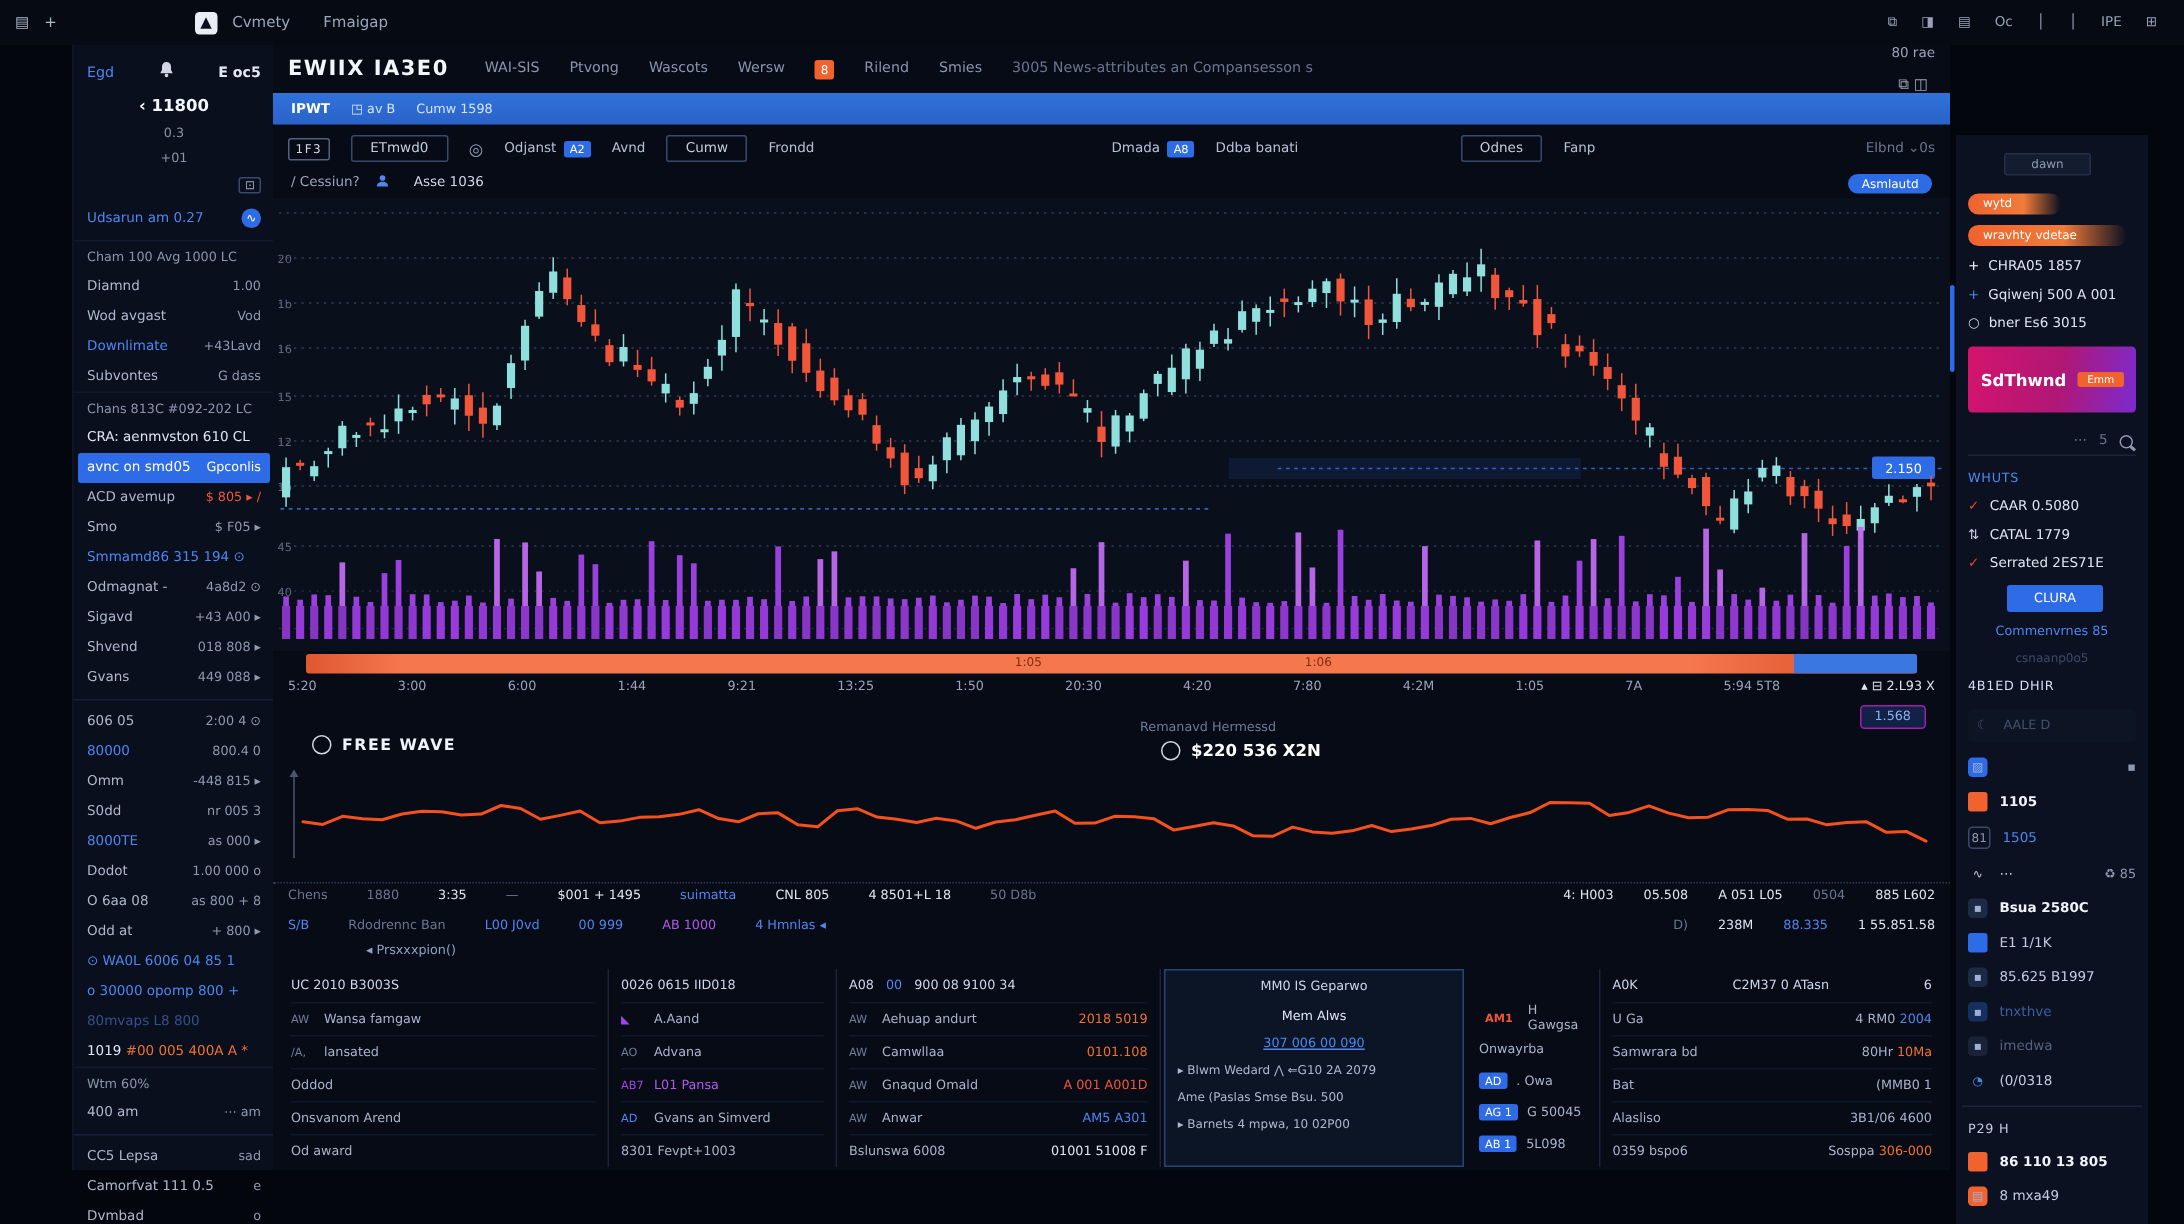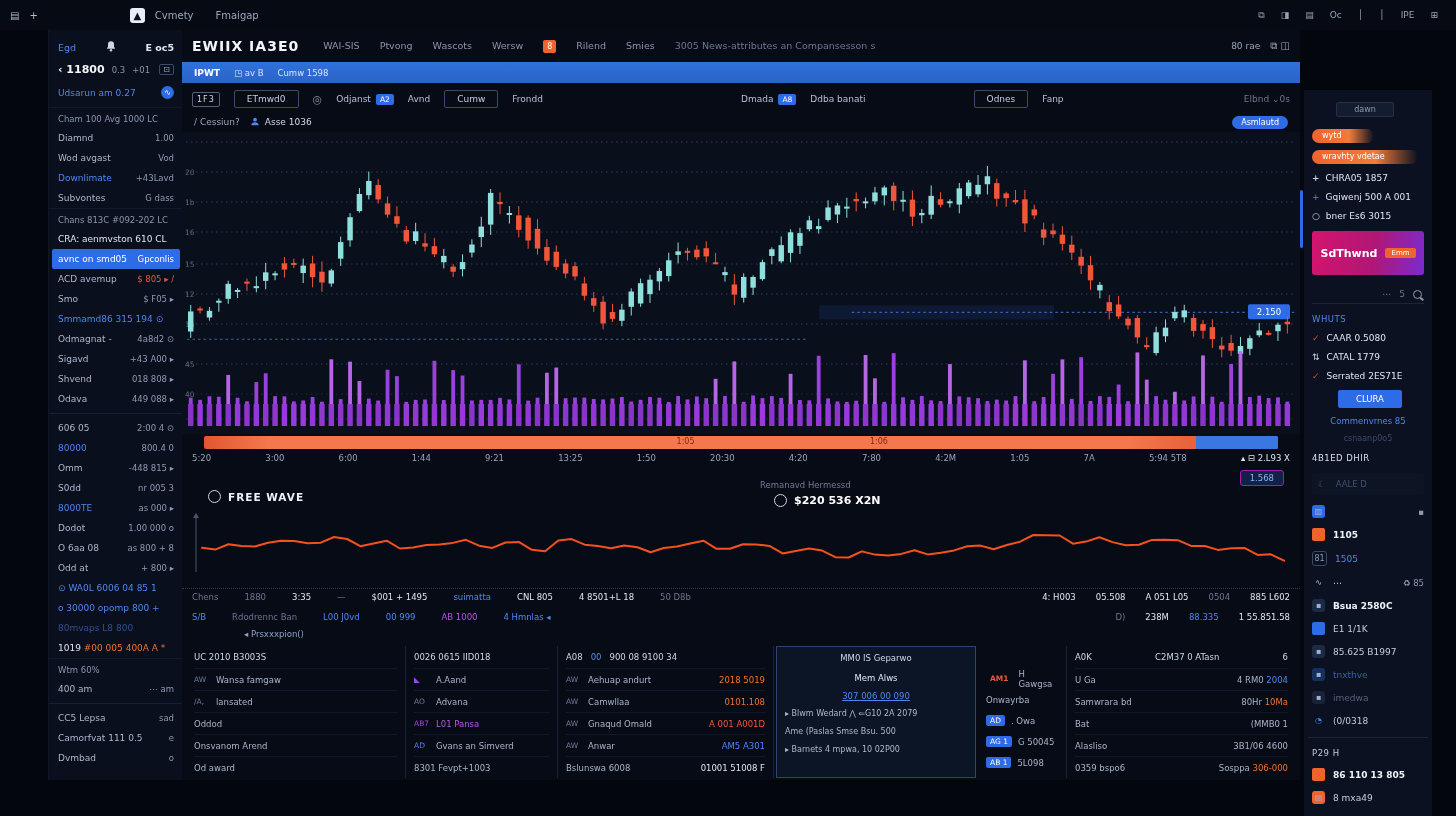--- a/index.html
+++ b/index.html
@@ -11,21 +11,21 @@
   .tp-ico{color:#aeb8cc;font-size:10px;margin-left:10px;cursor:pointer;}
   .tp-logo{width:15px;height:15px;margin-left:92px;margin-right:10px;border-radius:3px;background:#e8edf6;color:#0a1020;font-size:10px;line-height:15px;text-align:center;font-weight:bold;}
   .tp-menu{color:#9ba6bc;font-size:10px;margin-right:22px;cursor:pointer;}
   .tp-right{margin-left:auto;display:flex;align-items:center;gap:16px;margin-right:18px;}
   .tp-right span{color:#97a2b8;font-size:9px;cursor:pointer;}
   
   .sidebar{left:48px;top:30px;width:134px;height:750px;background:#090f1c;border-right:1px solid #141c2e;border-left:1px solid #101626;}
   .sb-head{display:flex;align-items:center;justify-content:space-between;padding:10px 9px 4px 9px;}
   .sb-head .lft{color:#4f86f0;font-size:9.5px;}
   .sb-head .rgt{color:#e2e8f4;font-size:9.5px;font-weight:bold;}
-  .sb-tick{display:flex;align-items:center;gap:7px;padding:4px 9px;}
+  .sb-tick{display:flex;align-items:center;gap:7px;padding:4px 9px;flex-direction:column;}
   .sb-tick .big{color:#f2f5fa;font-weight:bold;font-size:11px;}
   .sb-tick .sm{color:#8a94ab;font-size:8.5px;}
   .sb-tick .bx{margin-left:auto;border:1px solid #3a4a6b;border-radius:2px;color:#9aa6c0;font-size:8px;padding:0 3px;cursor:pointer;}
   .sb-acct{display:flex;align-items:center;gap:6px;padding:6px 9px;}
   .sb-acct span.t{color:#4f86f0;font-size:9px;}
   .sb-acct .cir{width:13px;height:13px;border-radius:50%;background:#2e6be6;color:#fff;font-size:8px;line-height:13px;text-align:center;margin-left:auto;}
   #sb-rows{padding:2px 0;}
   .sb-sec{color:#8b96ad;font-size:8.5px;padding:6px 9px 4px 9px;border-top:1px solid #111a2c;}
   .sb-row{display:flex;justify-content:space-between;align-items:center;padding:0 9px;height:20px;cursor:pointer;}
   .sb-l{color:#aeb8cc;font-size:9px;white-space:nowrap;overflow:hidden;}
@@ -36,36 +36,36 @@
   .hl .sb-l,.hl .sb-v{color:#fff;}
   .b{color:#4f86f0 !important;} .r{color:#f2563a !important;} .or{color:#f0722f !important;}
   .bf{color:#35508c !important;} .w{color:#dfe6f2 !important;} .p{color:#b15ae8 !important;} .dim{color:#6b7690 !important;}
   
   .main{left:182px;top:30px;width:1118px;height:750px;background:#070b16;}
   .m-head{display:flex;align-items:center;height:32px;padding:0 10px;}
   .m-title{color:#f2f5fa;font-size:14px;font-weight:bold;letter-spacing:1px;margin-right:24px;}
   #m-nav{display:flex;align-items:flex-start;gap:20px;}
   .nav-item{color:#8a94ab;font-size:9.5px;cursor:pointer;white-space:nowrap;}
   .nav-badge{width:13px;height:13px;background:#f0632f;color:#fff;font-size:8px;line-height:13px;text-align:center;border-radius:2px;}
-  .m-head-r{margin-left:auto;display:flex;align-items:center;gap:10px;}
+  .m-head-r{margin-left:auto;display:flex;align-items:center;gap:10px;flex-direction:column;}
   .m-head-r .txt{color:#9aa4ba;font-size:9px;}
   .m-head-r .ic{color:#9aa4ba;font-size:10px;cursor:pointer;}
   .banner{left:0;top:32px;width:1118px;height:21px;background:linear-gradient(180deg,#2f72da,#2a63c8);display:flex;align-items:center;gap:14px;padding:0 12px;box-sizing:border-box;}
   .banner .tag{color:#fff;font-weight:bold;font-size:9px;}
   .banner .mid,.banner .rgt{color:#d8e4fb;font-size:8.5px;}
   .toolbar{left:0;top:56px;width:1118px;height:26px;display:flex;align-items:center;gap:14px;padding:0 10px;box-sizing:border-box;}
   .tb-iconbox{border:1px solid #54617f;border-radius:2px;color:#cfd7e6;font-size:8px;padding:2px 4px;letter-spacing:1px;cursor:pointer;}
   .tb-btn{border:1px solid #3a4a6b;border-radius:2px;color:#c3cde0;font-size:9px;padding:3px 12px;cursor:pointer;}
   .tb-text{color:#b6c0d4;font-size:9px;cursor:pointer;display:flex;align-items:center;gap:5px;white-space:nowrap;}
   .tb-chip{background:#2e6be6;color:#fff;font-size:7.5px;border-radius:2px;padding:1px 4px;}
   .tb-ico{color:#8a94ab;font-size:11px;cursor:pointer;}
   .tb-flex{flex:1;}
   .legend{left:0;top:84px;width:1118px;height:16px;display:flex;align-items:center;gap:10px;padding:0 12px;box-sizing:border-box;}
   .legend .l1{color:#9aa4ba;font-size:9px;}
-  .legend .asset{color:#cfd7e6;font-size:9px;display:flex;align-items:center;gap:5px;}
+  .legend .asset{color:#cfd7e6;font-size:9px;display:flex;align-items:center;gap:16px;}
   .legend .pill{margin-left:auto;background:#2e6be6;color:#fff;font-size:8px;border-radius:8px;padding:2px 9px;cursor:pointer;}
   .chart{left:0;top:102px;width:1118px;height:302px;background:#0a0f1c;}
   .scrollbar{left:22px;top:406px;width:1074px;height:13px;border-radius:2px;cursor:pointer;
      background:linear-gradient(90deg,#e05730 0%,#f4774e 6%,#f4774e 86%,#e8623a 92%);position:absolute;overflow:hidden;}
   .scrollbar .blue{position:absolute;right:0;top:0;width:82px;height:13px;background:#3b77e0;}
   .scrollbar .mk{position:absolute;top:1px;font-size:8px;color:#7c2d12;}
   .xaxis{left:10px;top:423px;width:1098px;display:flex;justify-content:space-between;color:#9aa4ba;font-size:8.5px;}
   .xaxis span{cursor:default;}
   .mini-badge{right:16px;top:440px;border:1px solid #a21caf;color:#8fb0f2;background:#122246;font-size:8.5px;padding:2px 9px;border-radius:3px;cursor:pointer;}
   .wave{left:0;top:446px;width:1118px;height:112px;border-bottom:1px dotted #2c3850;}
@@ -196,21 +196,21 @@
         </div>
         <div class="sb-row">
           <span class="sb-l ">Sigavd</span>
           <span class="sb-v ">+43 A00 ▸</span>
         </div>
         <div class="sb-row">
           <span class="sb-l ">Shvend</span>
           <span class="sb-v ">018 808 ▸</span>
         </div>
         <div class="sb-row">
-          <span class="sb-l ">Odava</span>
+          <span class="sb-l ">Gvans</span>
           <span class="sb-v ">449 088 ▸</span>
         </div>
         <div class="sb-div"></div>
         <div class="sb-row">
           <span class="sb-l ">606 05</span>
           <span class="sb-v ">2:00 4 ⊙</span>
         </div>
         <div class="sb-row">
           <span class="sb-l b">80000</span>
           <span class="sb-v ">800.4 0</span>

